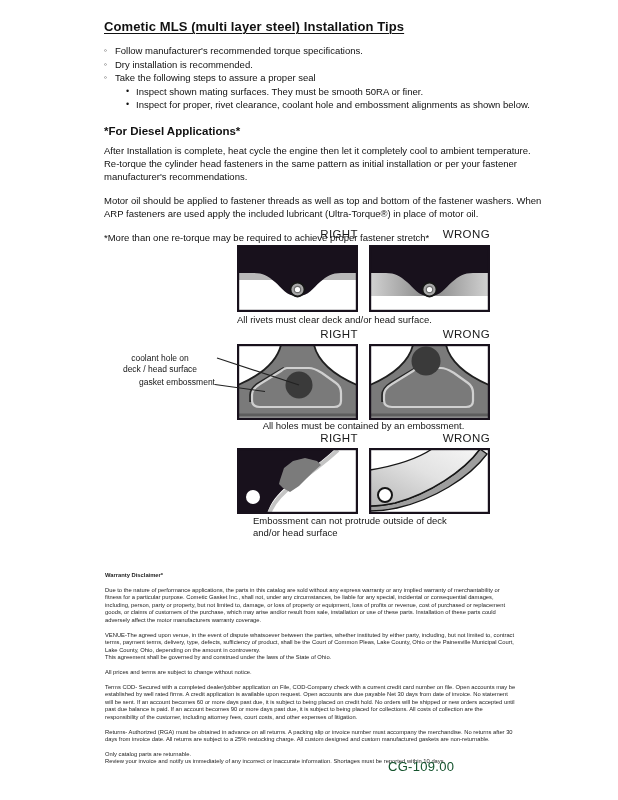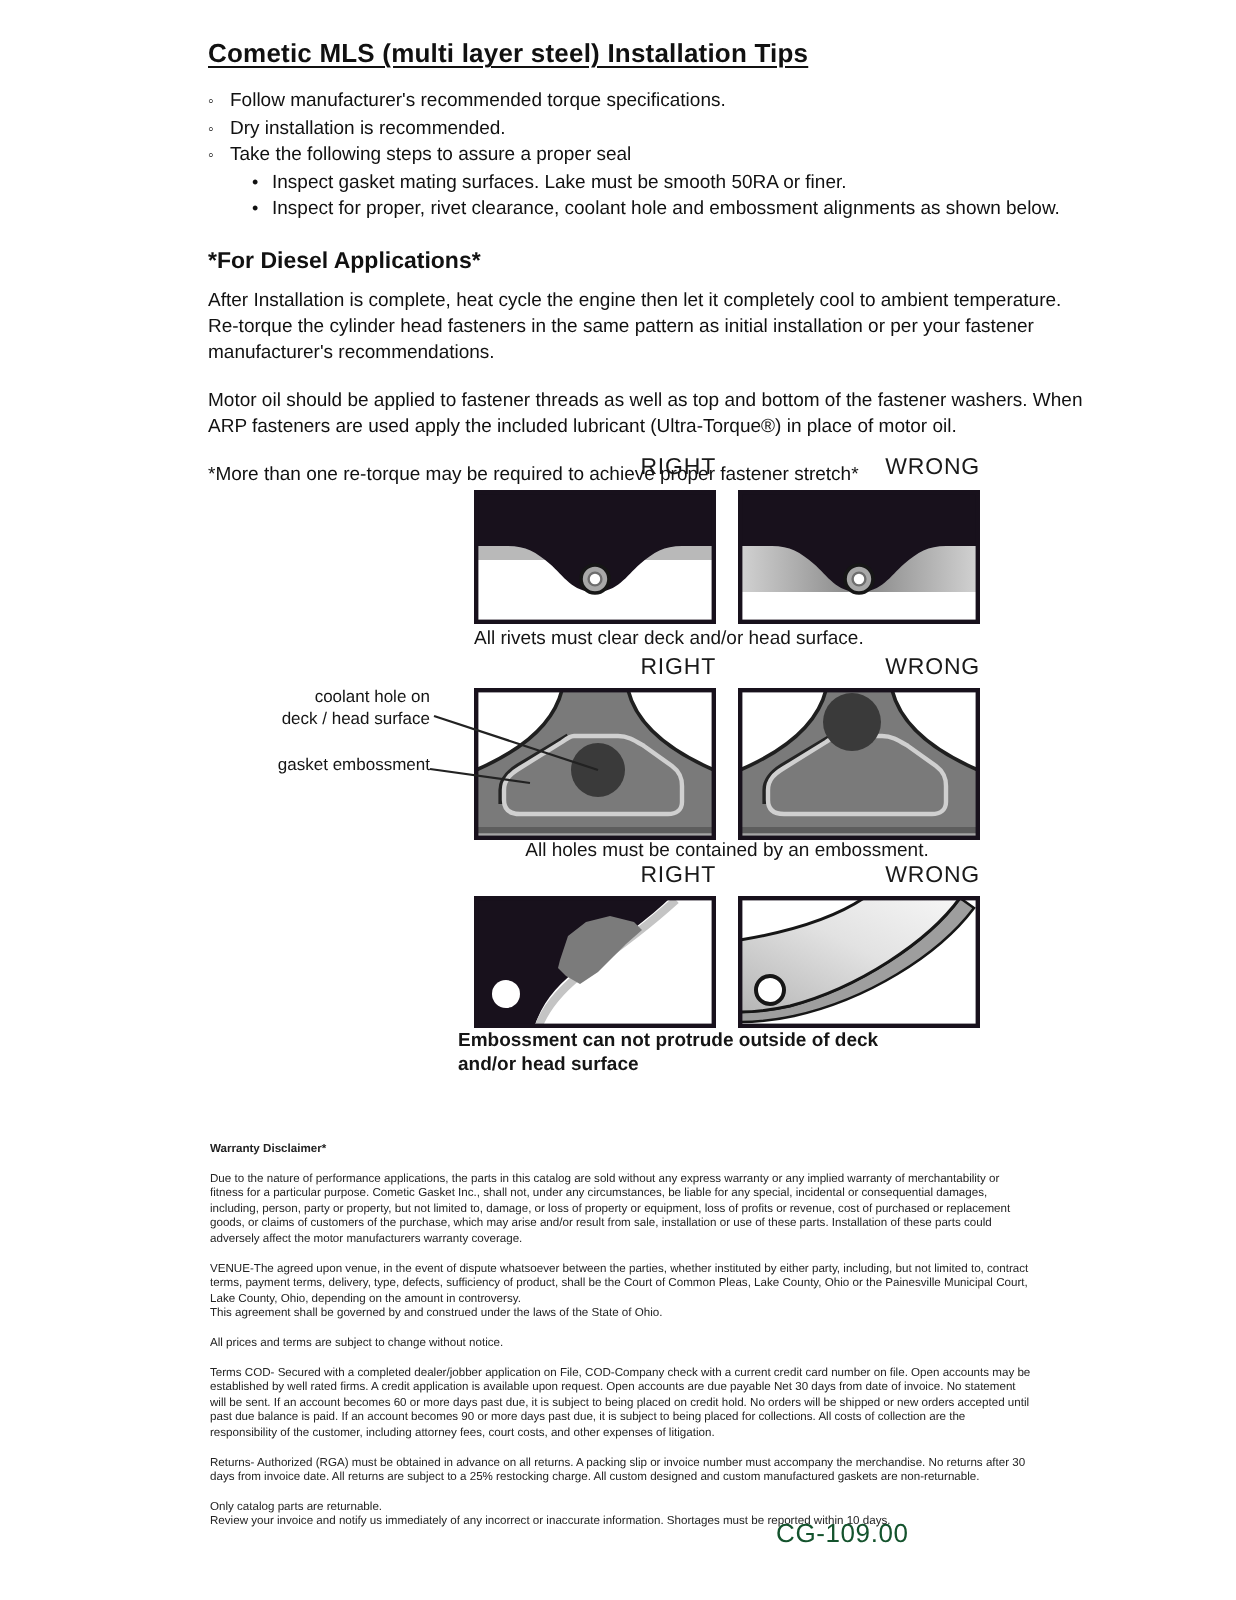--- a/index.html
+++ b/index.html
@@ -74,21 +74,21 @@
     <div class="bullet">
       <span class="marker">◦</span>
       <span>Dry installation is recommended.</span>
     </div>
     <div class="bullet">
       <span class="marker">◦</span>
       <span>Take the following steps to assure a proper seal</span>
     </div>
     <div class="bullet sub">
       <span class="marker">•</span>
-      <span>Inspect gasket mating surfaces.  Lake must be smooth 50RA or finer.</span>
+      <span>Inspect shown mating surfaces.  They must be smooth 50RA or finer.</span>
     </div>
     <div class="bullet sub">
       <span class="marker">•</span>
       <span>Inspect for proper, rivet clearance, coolant hole and embossment alignments as shown below.</span>
     </div>
 
     <div class="diesel-h">*For Diesel Applications*</div>
     <div class="para">After Installation is complete, heat cycle the engine then let it completely cool to ambient temperature. Re-torque the cylinder head fasteners in the same pattern as initial installation or per your fastener manufacturer's recommendations.</div>
     <div class="para">Motor oil should be applied to fastener threads as well as top and bottom of the fastener washers. When ARP fasteners are used apply the included lubricant (Ultra-Torque®) in place of motor oil.</div>
     <div class="para">*More than one re-torque may be required to achieve proper fastener stretch*</div>
@@ -120,21 +120,21 @@
     <circle class="rivet-ring" cx="60.5" cy="44.5" r="7"></circle>
     <circle class="rivet-center" cx="60.5" cy="44.5" r="3.2"></circle>
     <rect class="frame" x="1.1" y="1.1" width="118.8" height="64.8"></rect>
   </svg>
 
   <div class="caption" style="left:237px;top:314px;">All rivets must clear deck and/or head surface.</div>
 
   <div class="dlabel lt2 colL">RIGHT</div>
   <div class="dlabel lt2 colR">WRONG</div>
 
-  <div class="sidelabel" style="top:343px;">
+  <div class="sidelabel" style="top:353px;text-align:center;">
     <div>coolant hole on</div>
     <div>deck / head surface</div>
   </div>
   <div class="sidelabel" style="top:377px;">gasket embossment</div>
 
   <svg class="diag r2 colL" width="121" height="76" viewBox="0 0 121 76">
     <rect class="gasket" x="0" y="0" width="121" height="76"></rect>
     <path class="bore" d="M1,1 H44 Q38,25 1,41 Z"></path>
     <path class="bore" d="M120,1 H77 Q83,25 120,41 Z"></path>
     <path class="emb-shadow" d="M47,24 L22,39 C16.5,42.5 13.5,46 13.5,51 L13.5,58"></path>
@@ -184,21 +184,21 @@
           <stop offset="1" class="band-st2"></stop>
       </linearGradient>
     </defs>
     <rect class="bg-white" x="0" y="0" width="121" height="66"></rect>
     <path class="subband" d="M111,1 L118,6 C100,30 64,52 28,60 C19,62 9,63 1,63 L1,58 C8,58 17,57 26,55 C60,46 95,23 111,1 Z"></path>
     <path class="band" fill="url(#gBand)" d="M63,1 L111,1 C95,23 60,46 26,55 C17,57 8,58 1,58 L1,22 C25,18 48,11 63,1 Z"></path>
     <circle class="bolt-hole-o" cx="16" cy="47" r="7"></circle>
     <rect class="frame" x="1.1" y="1.1" width="118.8" height="63.8"></rect>
   </svg>
 
-  <div class="caption" style="left:229px;top:515px;width:220px;font-weight:bold;">
+  <div class="caption" style="left:253px;top:515px;width:220px;">
     <div>Embossment can not protrude outside of deck</div>
     <div>and/or head surface</div>
   </div>
 
   <div class="legal">
     <div class="lh">Warranty Disclaimer*</div>
     <div class="lp">Due to the nature of performance applications, the parts in this catalog are sold without any express warranty or any implied warranty of merchantability or fitness for a particular purpose.  Cometic Gasket Inc., shall not, under any circumstances, be liable for any special, incidental or consequential damages, including, person, party or property, but not limited to, damage, or loss of property or equipment, loss of profits or revenue, cost of purchased or replacement goods, or claims of customers of the purchase, which may arise and/or result from sale, installation or use of these parts.  Installation of these parts could adversely affect the motor manufacturers warranty coverage.</div>
     <div class="lp0">VENUE-The agreed upon venue, in the event of dispute whatsoever between the parties, whether instituted by either party, including, but not limited to, contract terms, payment terms, delivery, type, defects, sufficiency of product, shall be the Court of Common Pleas, Lake County, Ohio or the Painesville Municipal Court, Lake County, Ohio, depending on the amount in controversy.</div>
     <div class="lp">This agreement shall be governed by and construed under the laws of the State of Ohio.</div>
     <div class="lp">All prices and terms are subject to change without notice.</div>

